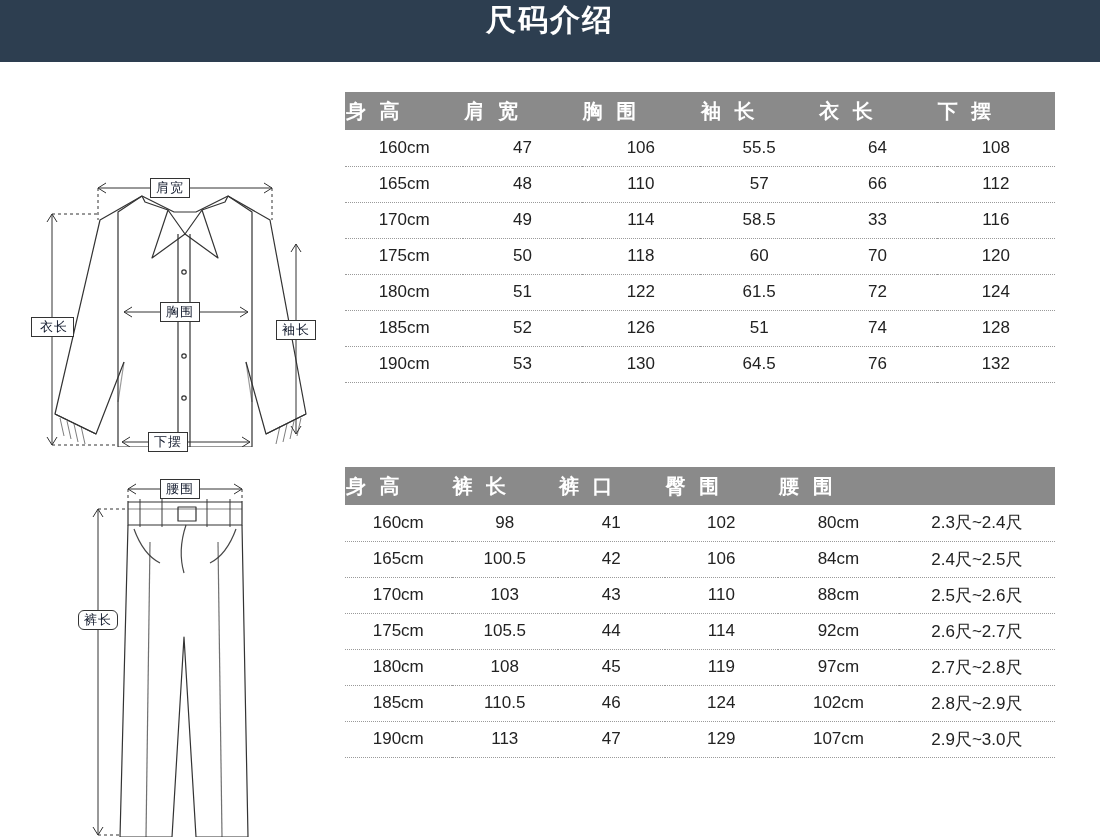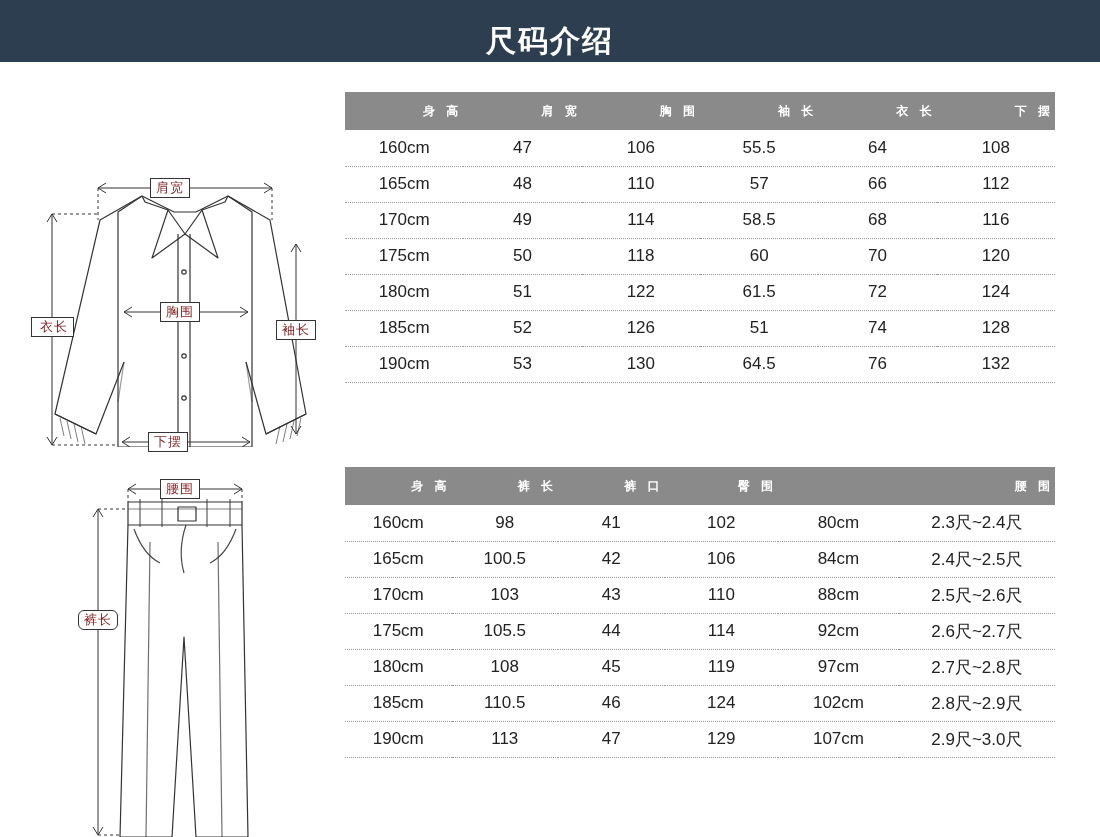--- a/index.html
+++ b/index.html
@@ -12,21 +12,21 @@
     color: #333;
     overflow: hidden;
     position: relative;
   }
   
   .header {
     width: 1100px;
     height: 62px;
     background: #2d3e50;
     display: flex;
-    align-items: flex-end;
+    align-items: flex-start;
     justify-content: center;
     gap: 22px;
   }
   .header .cn {
     color: #ffffff;
     font-size: 30px;
     font-weight: bold;
     letter-spacing: 2px;
   }
   .header .en {
@@ -55,44 +55,44 @@
 
   
   table {
     width: 100%;
     border-collapse: collapse;
     table-layout: fixed;
   }
   thead th {
     background: #8a8a8a;
     color: #ffffff;
-    font-size: 12px;
+    font-size: 20px;
     font-weight: bold;
     letter-spacing: 4px;
     height: 38px;
-    text-align: right;
+    text-align: left;
     border: none;
   }
   tbody td {
     height: 36px;
     text-align: center;
     font-size: 17px;
     color: #222;
     border-bottom: 1px dotted #9a9a9a;
     background: #ffffff;
   }
   tbody tr:last-child td { border-bottom: 1px dotted #9a9a9a; }
 
   
   .fig { position: absolute; top: 0; left: 0; }
   .lbl {
     position: absolute;
     background: #ffffff;
     border: 1px solid #333;
-    color: #7f1d1d;
+    color: #0f172a;
     font-size: 13px;
     padding: 1px 5px;
     white-space: nowrap;
     letter-spacing: 1px;
     line-height: 1.25;
   }
 </style>
 </head>
 <body>
 
@@ -196,21 +196,21 @@
           <td>110</td>
           <td>57</td>
           <td>66</td>
           <td>112</td>
         </tr>
         <tr>
           <td>170cm</td>
           <td>49</td>
           <td>114</td>
           <td>58.5</td>
-          <td>68</td>
+          <td>33</td>
           <td>116</td>
         </tr>
         <tr>
           <td>175cm</td>
           <td>50</td>
           <td>118</td>
           <td>60</td>
           <td>70</td>
           <td>120</td>
         </tr>

